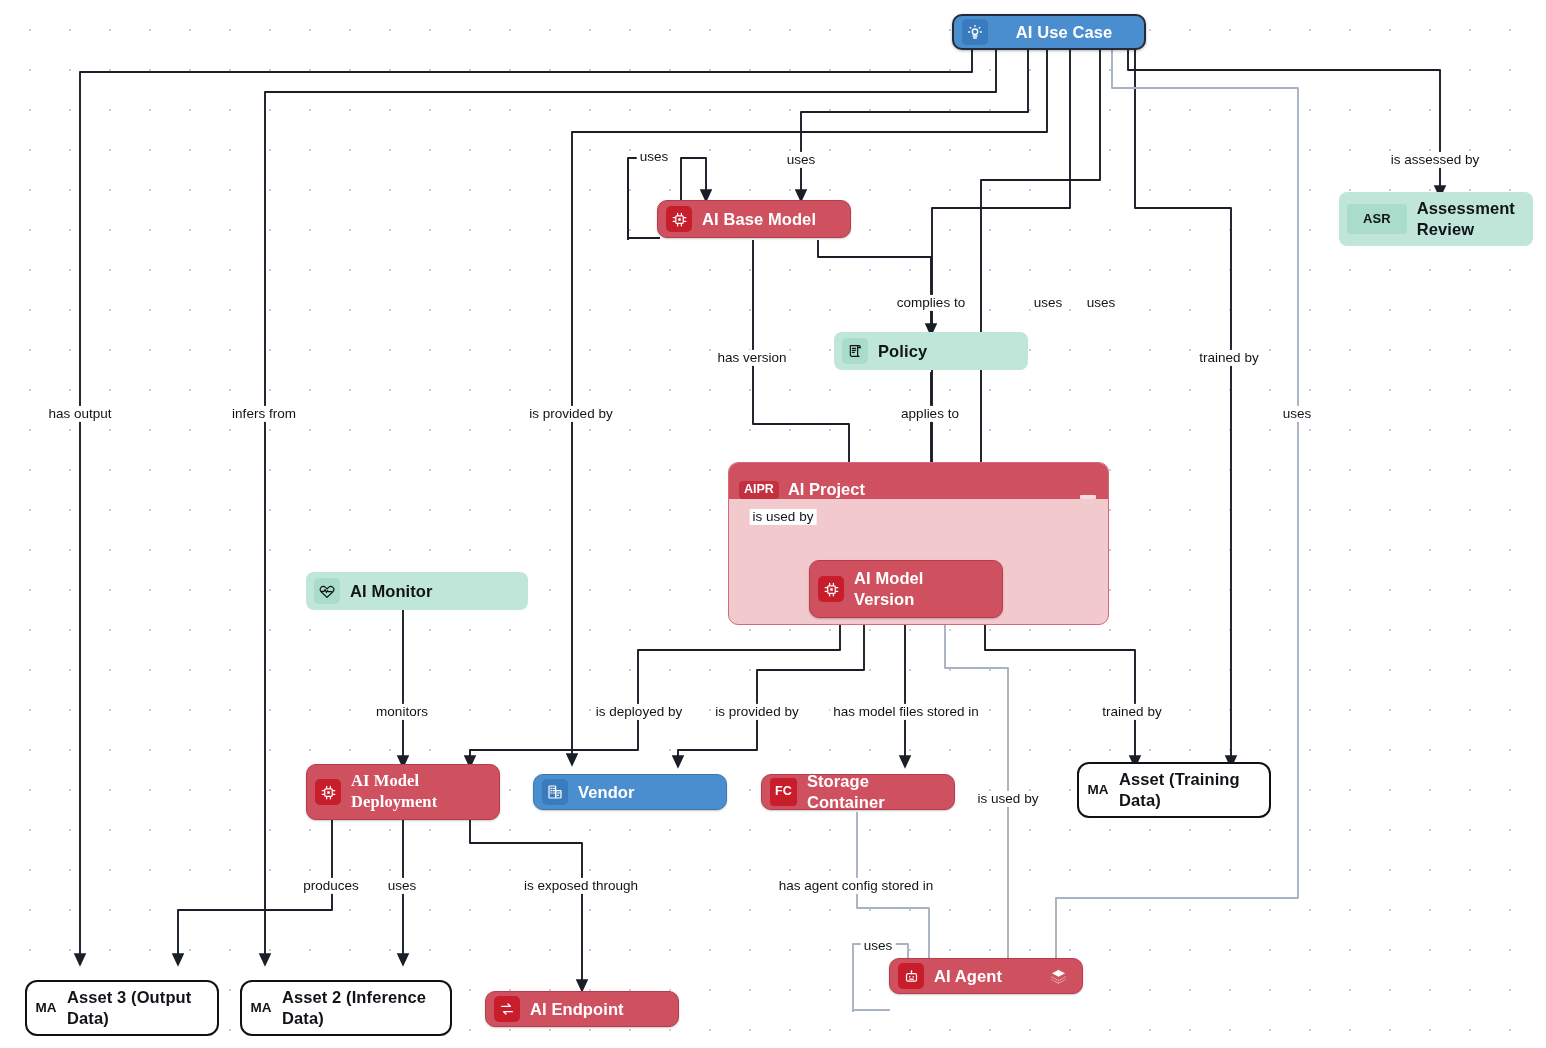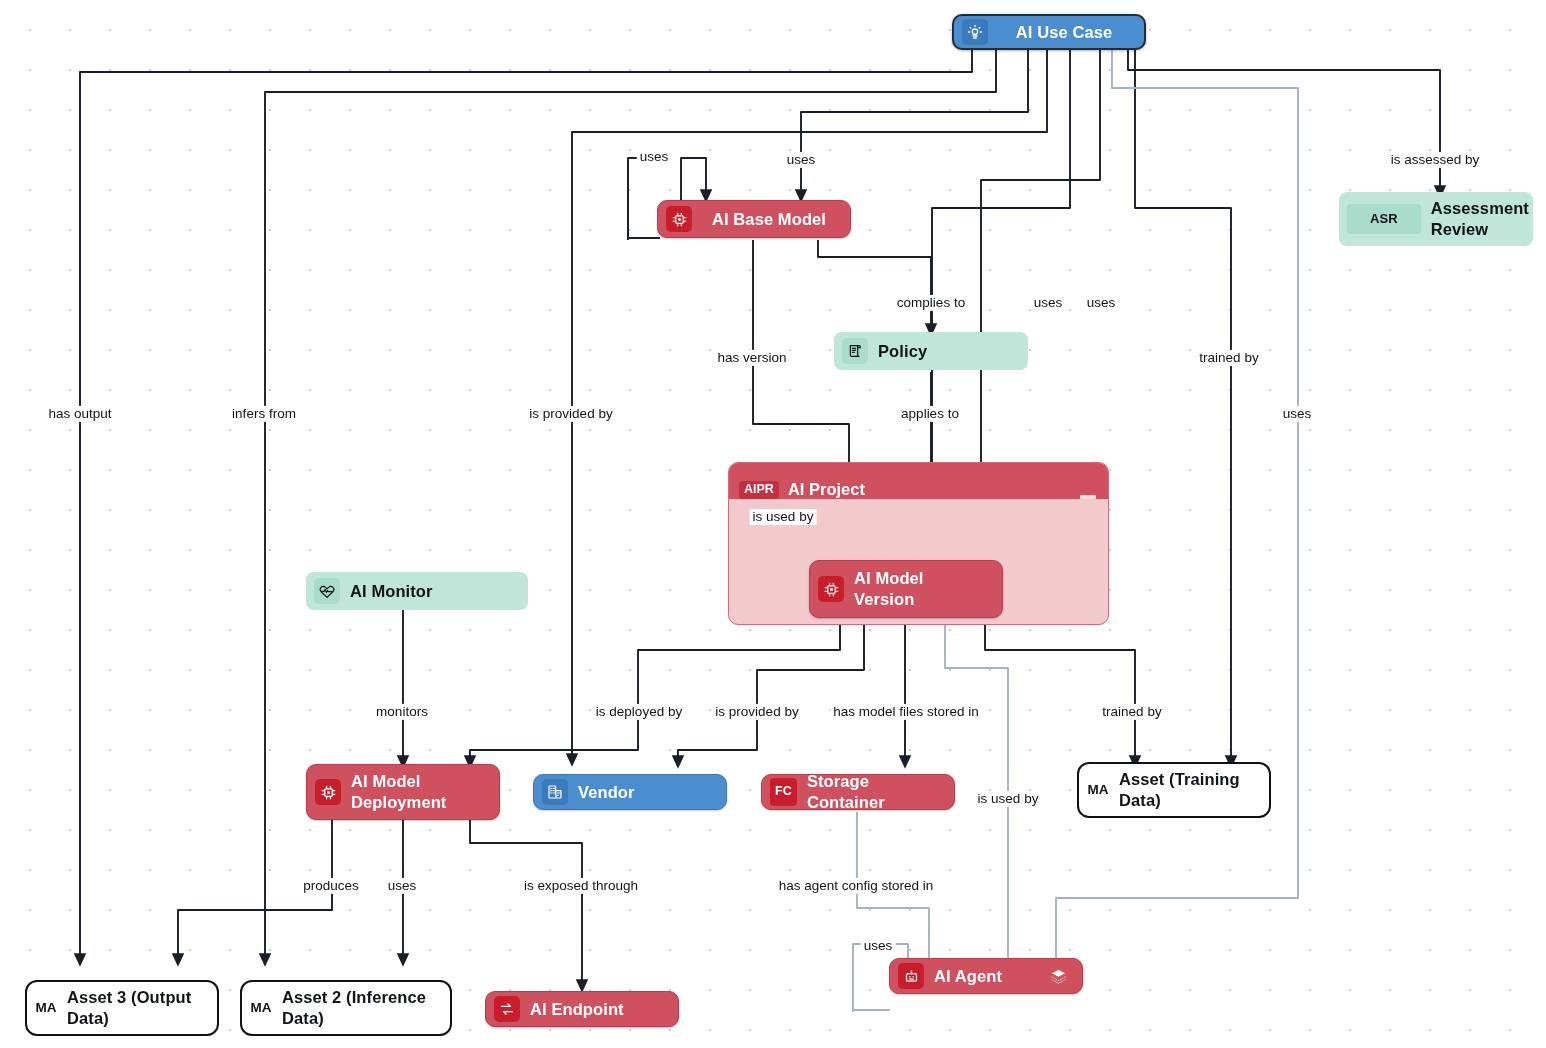--- a/index.html
+++ b/index.html
@@ -187,25 +187,25 @@
       <svg width="16" height="16" viewBox="0 0 24 24" fill="none" stroke="#fff" stroke-width="2" stroke-linecap="round">
         <path d="M9 18h6M10 21h4"></path>
           <path d="M12 2v1.5M4.8 5.2l1 1M19.2 5.2l-1 1M2.5 12H4M20 12h1.5"></path>
         <circle cx="12" cy="11.5" r="4"></circle>
       </svg>
     </span>
     <span class="lbl">AI Use Case</span>
   </div>
 
   <div class="node n-green" style="left:1339px;top:192px;width:194px;height:54px;align-items:center;">
-    <span class="ico" style="width:auto;padding:2px 23px;border-radius:4px;font-size:13px;">ASR</span>
+    <span class="ico" style="width:auto;padding:2px 16px;border-radius:4px;font-size:13px;">ASR</span>
     <span class="lbl">Assessment Review</span>
   </div>
 
-  <div class="node n-red" style="left:657px;top:200px;width:194px;height:38px;text-align:center;">
+  <div class="node n-red" style="left:657px;top:200px;width:194px;height:38px;">
     <span class="ico">
       <svg width="15" height="15" viewBox="0 0 24 24" fill="none" stroke="#fff" stroke-width="2">
         <rect x="6" y="6" width="12" height="12" rx="1.5"></rect>
           <rect x="10" y="10" width="4" height="4" fill="#fff" stroke="none"></rect>
         <path d="M9 2v3M15 2v3M9 19v3M15 19v3M2 9h3M2 15h3M19 9h3M19 15h3" stroke-linecap="round"></path>
       </svg>
     </span>
     <span class="lbl">AI Base Model</span>
   </div>
 
@@ -234,21 +234,21 @@
   <div class="node n-green" style="left:306px;top:572px;width:222px;height:38px;">
     <span class="ico">
       <svg width="16" height="16" viewBox="0 0 24 24" fill="none" stroke="#101418" stroke-width="1.8" stroke-linejoin="round">
         <path d="M20.8 6.6a4.6 4.6 0 0 0-6.5 0L12 8.9l-2.3-2.3a4.6 4.6 0 1 0-6.5 6.5L12 21.5l8.8-8.4a4.6 4.6 0 0 0 0-6.5z"></path>
         <path d="M3.5 12.5h4l1.6-2.6 2 4.4 1.6-3 1.2 1.7h5" stroke-linecap="round"></path>
       </svg>
     </span>
     <span class="lbl">AI Monitor</span>
   </div>
 
-  <div class="node n-red" style="left:306px;top:764px;width:194px;height:56px;">
+  <div class="node n-red" style="left:306px;top:764px;width:194px;height:56px;font-family:Liberation Serif, serif;">
     <span class="ico">
       <svg width="15" height="15" viewBox="0 0 24 24" fill="none" stroke="#fff" stroke-width="2">
         <rect x="6" y="6" width="12" height="12" rx="1.5"></rect>
           <rect x="10" y="10" width="4" height="4" fill="#fff" stroke="none"></rect>
         <path d="M9 2v3M15 2v3M9 19v3M15 19v3M2 9h3M2 15h3M19 9h3M19 15h3" stroke-linecap="round"></path>
       </svg>
     </span>
     <span class="lbl">AI Model Deployment</span>
   </div>
 

